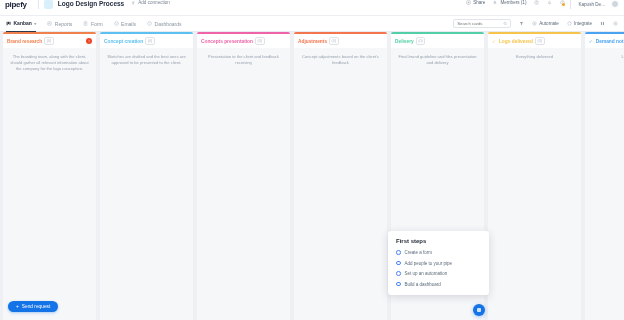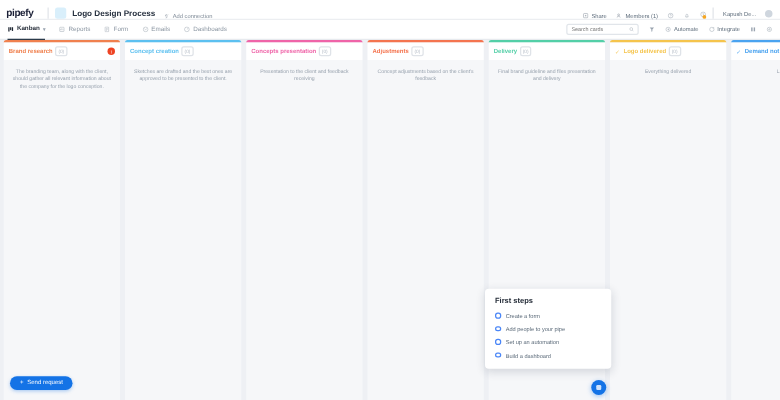--- a/index.html
+++ b/index.html
@@ -9,21 +9,21 @@
     background: #eef0f4;
     overflow: hidden;
   }
   body { position: relative; }
 
   
   .topbar {
     height: 16px;
     background: #ffffff;
     display: flex;
-    align-items: flex-end;
+    align-items: flex-start;
     padding: 0 5px;
     border-bottom: 1px solid #eceef1;
     position: relative;
   }
   .brand {
     font-size: 8px;
     font-weight: bold;
     color: #1a1f36;
     letter-spacing: -0.3px;
     padding-right: 6px;

